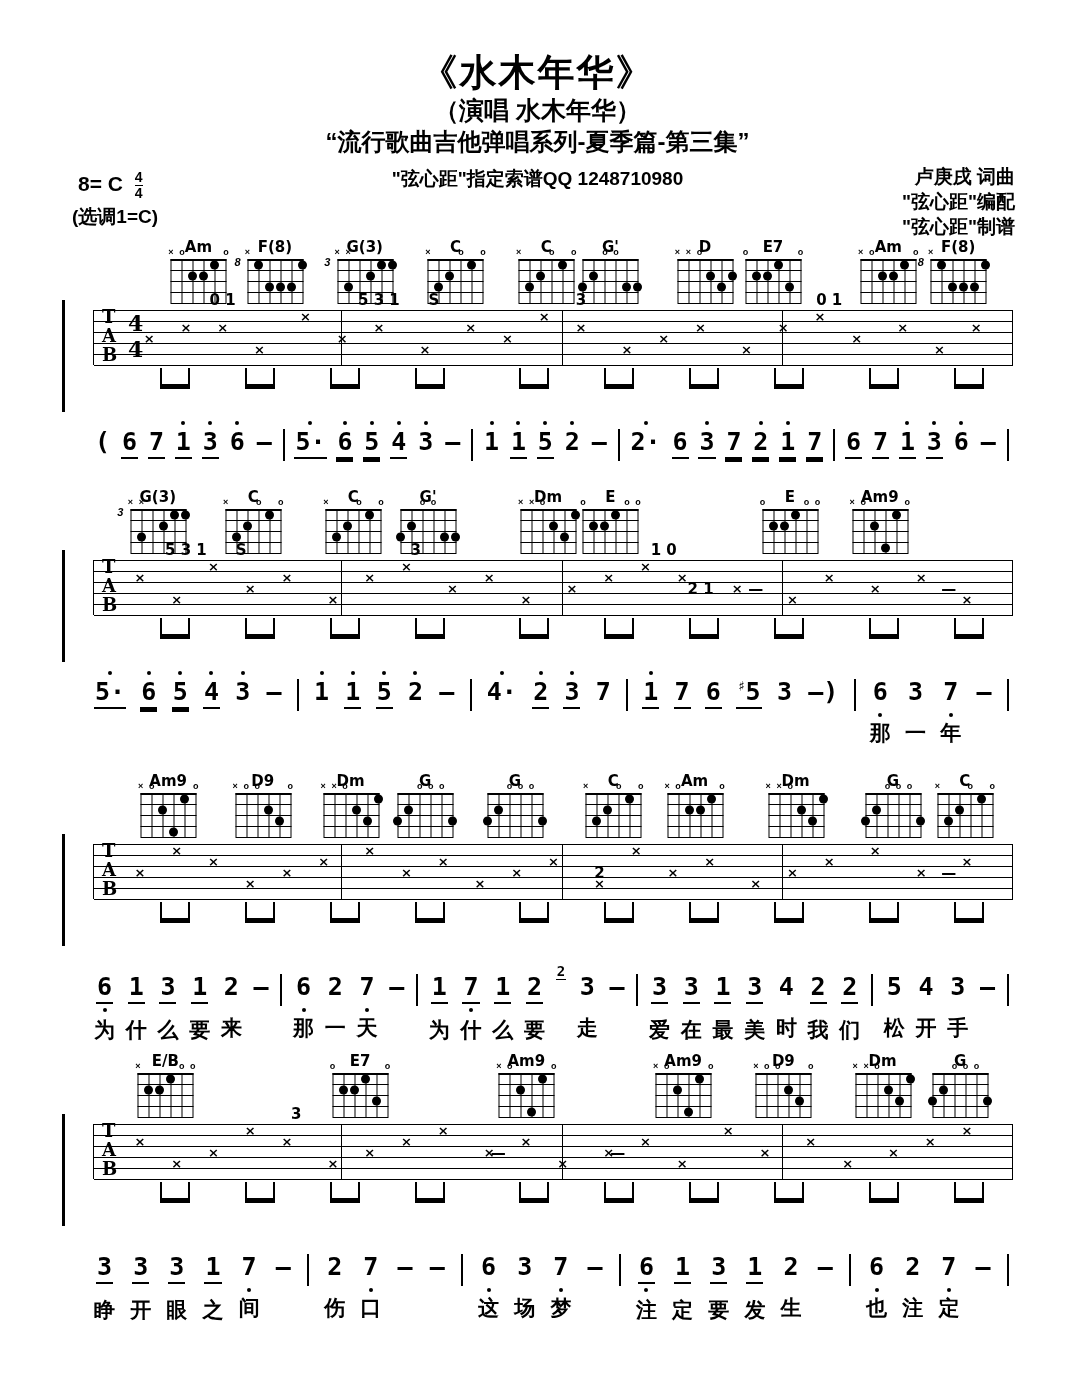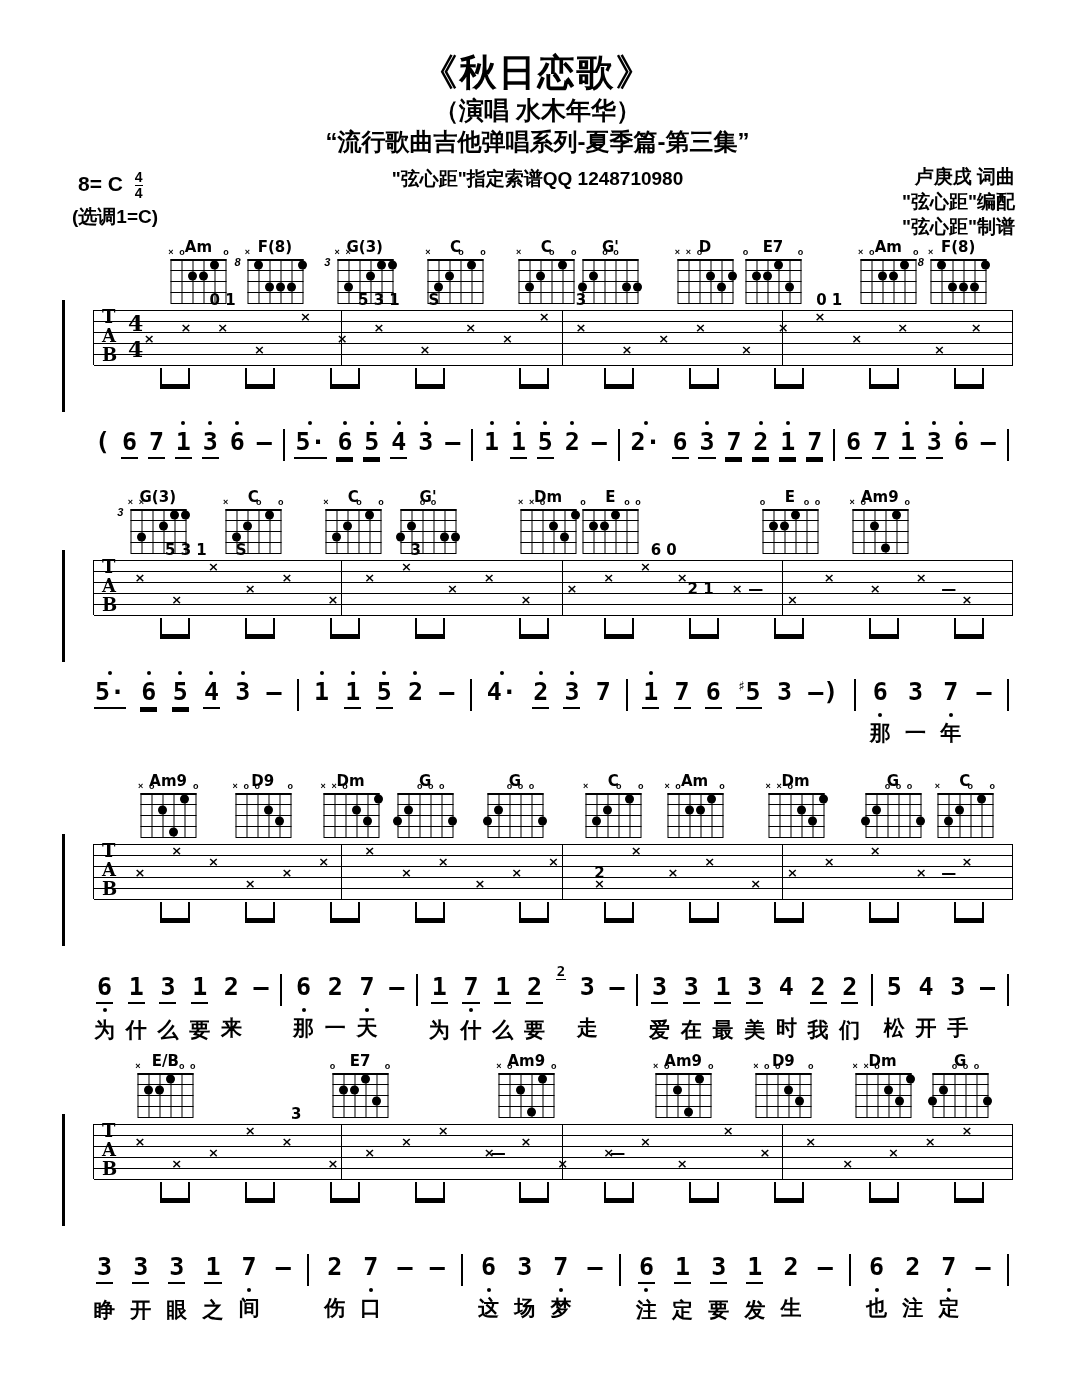--- a/index.html
+++ b/index.html
@@ -60,21 +60,21 @@
   .o-1 .n::after{bottom:-10px;}
   .dash .n{font-weight:bold;}
   .bar{width:2px;height:32px;background:#000;margin-top:1px;}
   .ly{font-size:21px;font-weight:bold;margin-top:12px;white-space:nowrap;}
   .grace .n{font-size:14px;transform:translateY(-10px);border-bottom:1px solid #000;}
   .sh{font-size:14px;vertical-align:top;}
 </style>
 </head>
 <body>
 
-<div id="title" class="center">《秋日恋歌》</div>
+<div id="title" class="center">《水木年华》</div>
 <div id="subtitle" class="center">（演唱 水木年华）</div>
 <div id="series" class="center">“流行歌曲吉他弹唱系列-夏季篇-第三集”</div>
 <div id="qqline" class="center">"弦心距"指定索谱QQ 1248710980</div>
 
 <div id="keyblock">
   <span>8= C</span>
   <span class="frac">
     <span>4</span>
     <span>4</span>
   </span>
@@ -683,21 +683,21 @@
       <span class="xm" style="left: 64%; top: 16.5px;">×</span>
       <span class="xm" style="left: 70%; top: 27.5px;">×</span>
       <span class="xm" style="left: 76%; top: 38.5px;">×</span>
       <span class="xm" style="left: 80%; top: 16.5px;">×</span>
       <span class="xm" style="left: 85%; top: 27.5px;">×</span>
       <span class="xm" style="left: 90%; top: 16.5px;">×</span>
       <span class="xm" style="left: 95%; top: 38.5px;">×</span>
       <span class="ann" style="left: 10%;">5 3 1</span>
       <span class="ann" style="left: 16%;">S</span>
       <span class="ann" style="left: 35%;">3</span>
-      <span class="ann" style="left: 62%;">6 0</span>
+      <span class="ann" style="left: 62%;">1 0</span>
       <span class="ann mid" style="left: 66%;">2 1</span>
       <span class="ann mid" style="left: 72%;">—</span>
       <span class="ann mid" style="left: 93%;">—</span>
     </div>
     <div class="beam" style="left: calc(7% + 26px);"></div>
     <div class="beam" style="left: calc(16% + 26px);"></div>
     <div class="beam" style="left: calc(25% + 26px);"></div>
     <div class="beam" style="left: calc(34% + 26px);"></div>
     <div class="beam" style="left: calc(45% + 26px);"></div>
     <div class="beam" style="left: calc(54% + 26px);"></div>

